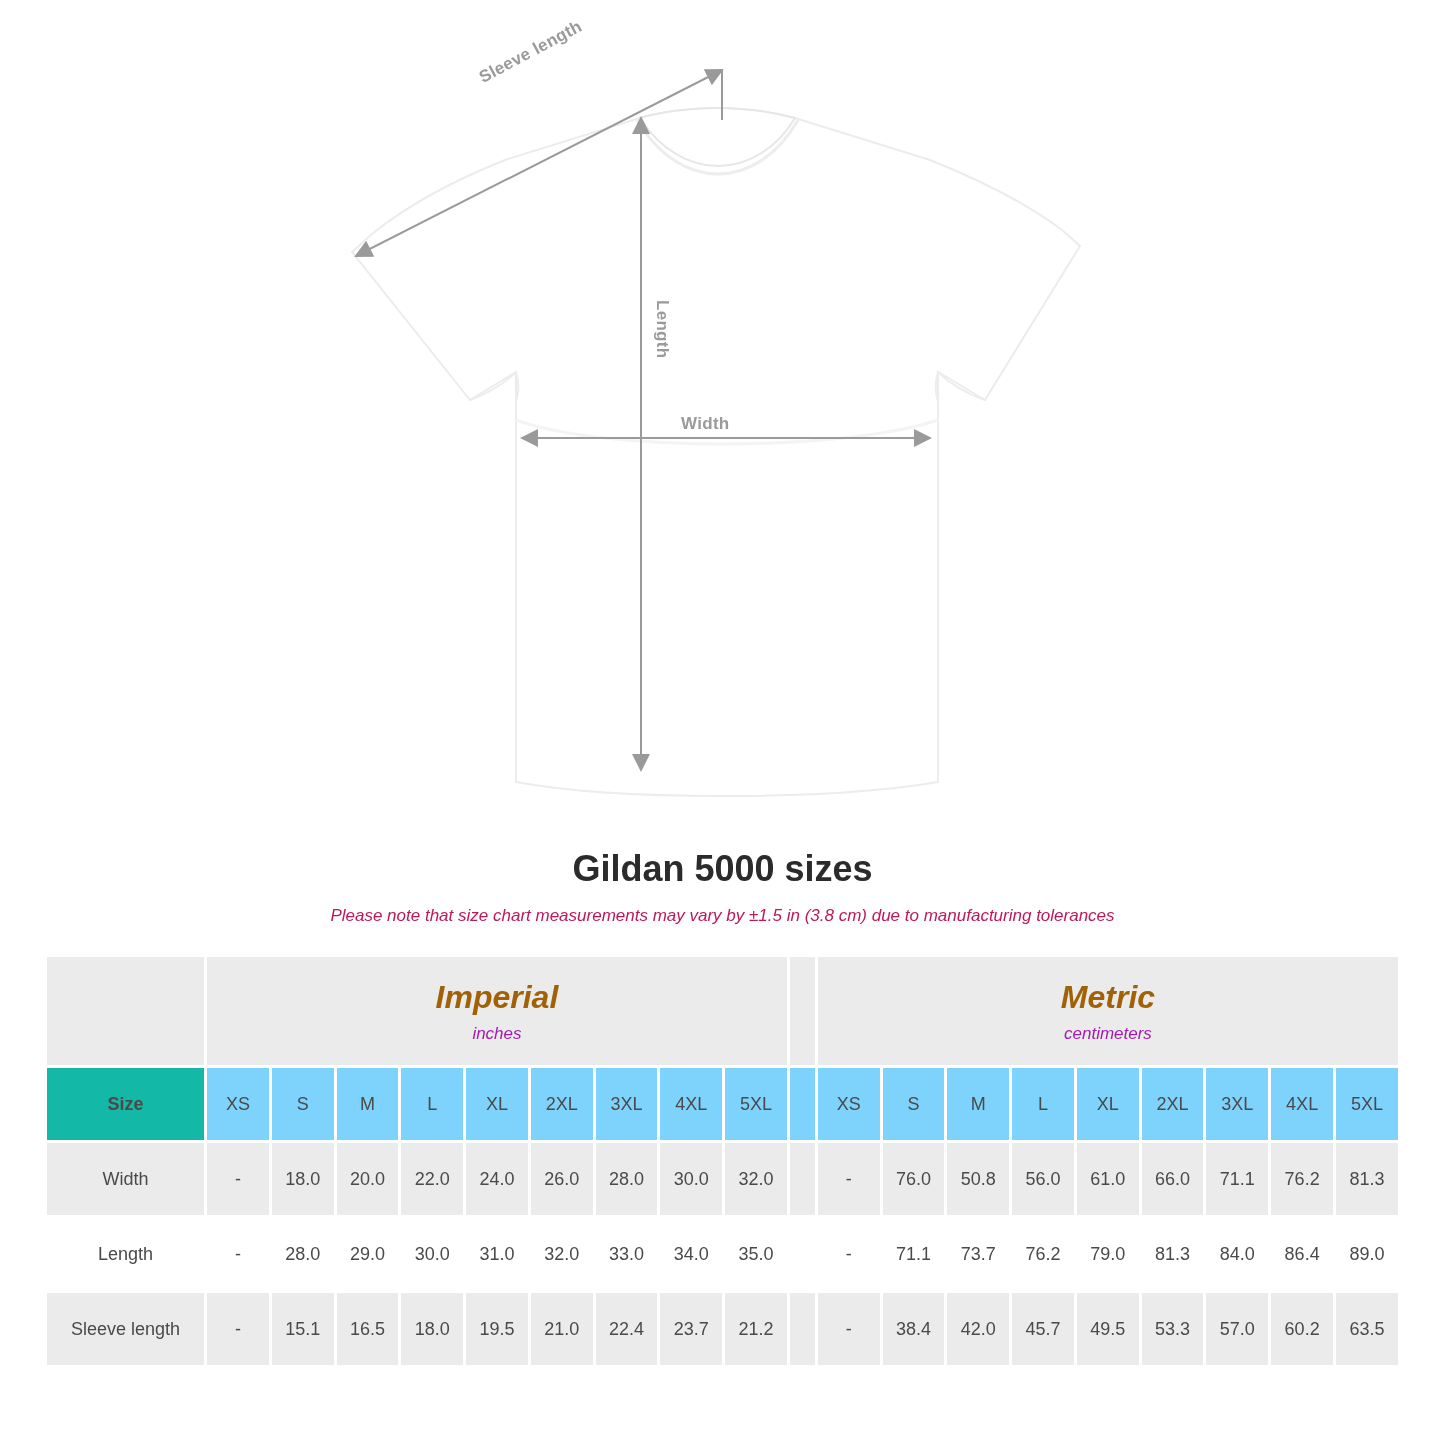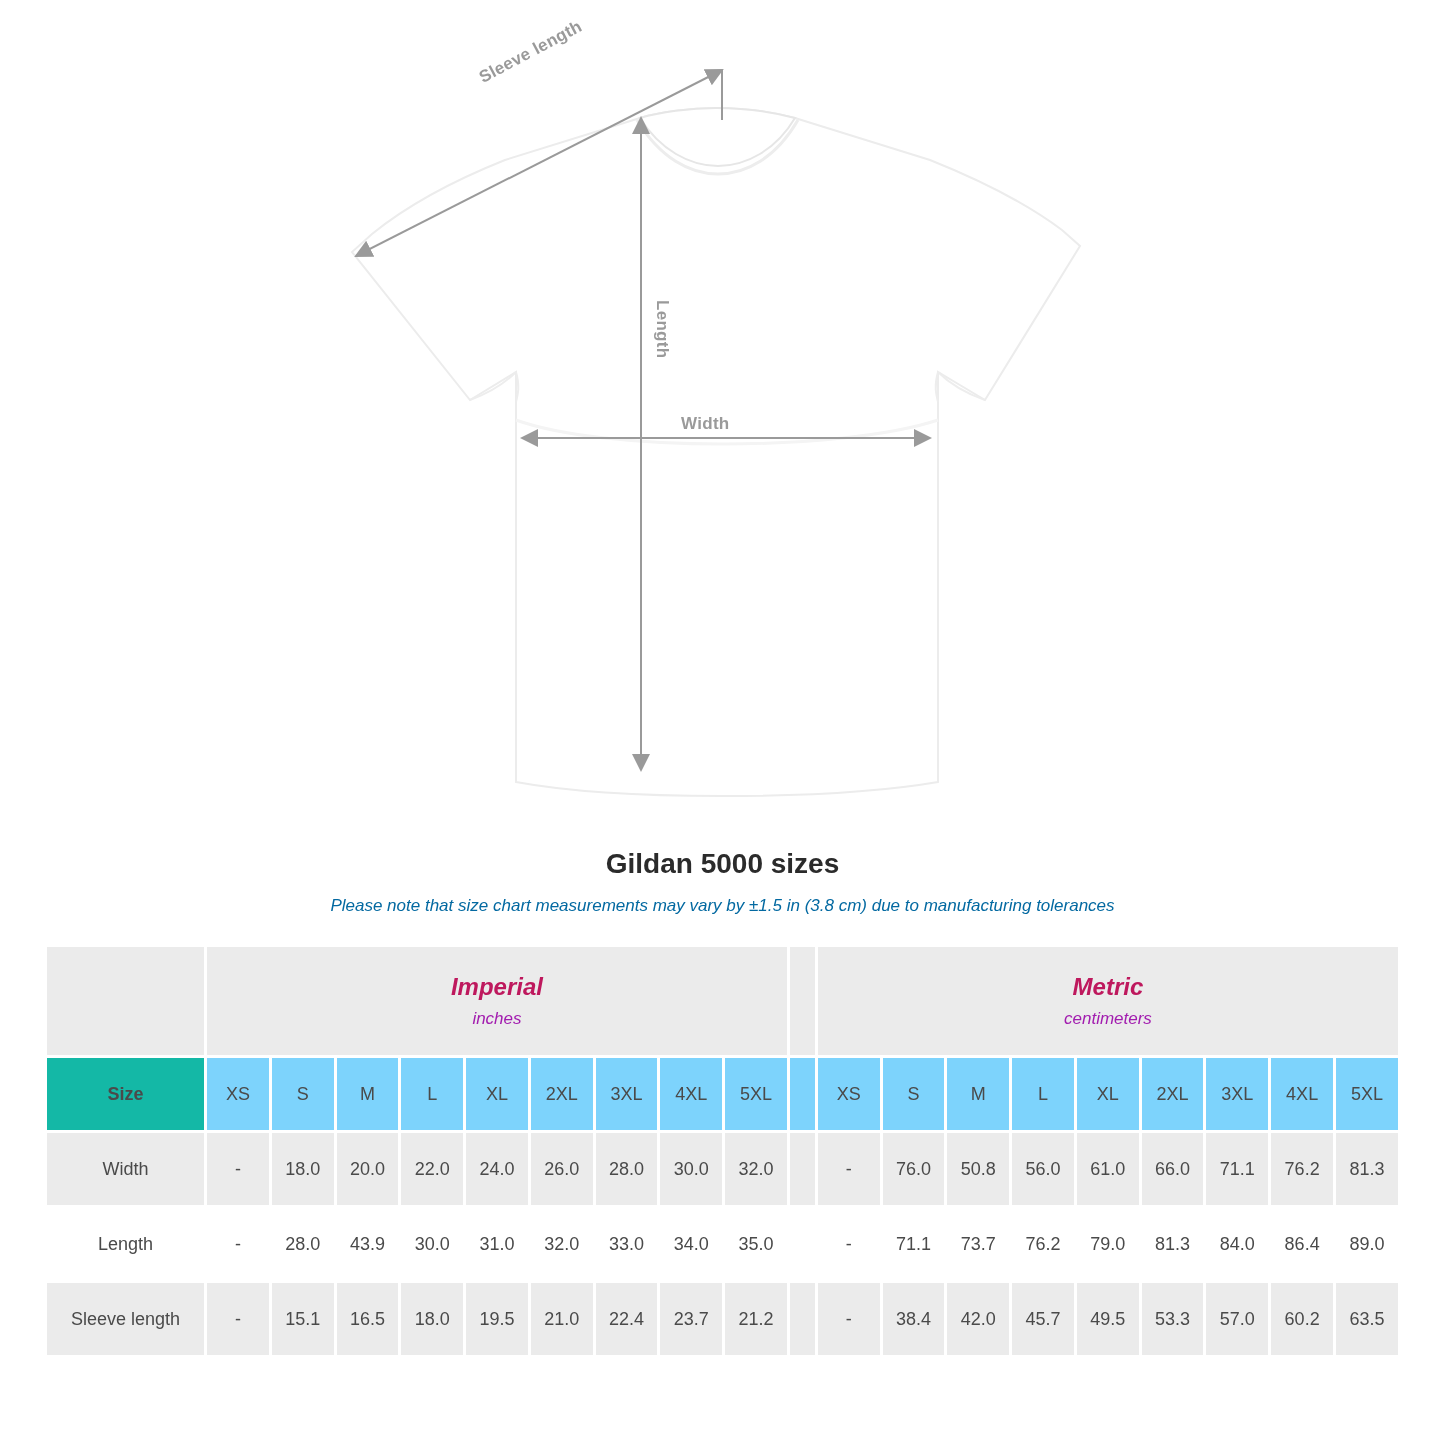--- a/index.html
+++ b/index.html
@@ -54,29 +54,29 @@
     left: 681px;
     top: 414px;
   }
 
   
   .title-block {
     text-align: center;
     margin-top: 28px;
   }
   .chart-title {
-    font-size: 28px;
+    font-size: 36px;
     font-weight: bold;
     color: #2b2b2b;
     margin: 0;
   }
   .chart-note {
     font-size: 17px;
     font-style: italic;
-    color: #0369a1;
+    color: #be185d;
     margin-top: 16px;
   }
 
   
   .table-wrap {
     margin: 28px 44px 0 44px;
   }
   table.size-table {
     border-collapse: collapse;
     width: 1357px;
@@ -89,24 +89,24 @@
     font-size: 18px;
     color: #4a4a4a;
     font-weight: normal;
   }
   .unit-head {
     background: #ebebeb;
     height: 106px;
     vertical-align: middle;
   }
   .unit-head .unit-name {
-    font-size: 24px;
+    font-size: 32px;
     font-style: italic;
     font-weight: bold;
-    color: #be185d;
+    color: #a16207;
     display: block;
   }
   .unit-head .unit-sub {
     font-size: 17px;
     font-style: italic;
     color: #a21caf;
     display: block;
     margin-top: 8px;
   }
   .corner-cell {
@@ -290,21 +290,21 @@
             <td>61.0</td>
             <td>66.0</td>
             <td>71.1</td>
             <td>76.2</td>
             <td>81.3</td>
           </tr>
           <tr class="data-row row-plain">
             <td class="rowhead">Length</td>
             <td>-</td>
             <td>28.0</td>
-            <td>43.9</td>
+            <td>29.0</td>
             <td>30.0</td>
             <td>31.0</td>
             <td>32.0</td>
             <td>33.0</td>
             <td>34.0</td>
             <td>35.0</td>
             <td class="gap-col"></td>
             <td>-</td>
             <td>71.1</td>
             <td>73.7</td>

